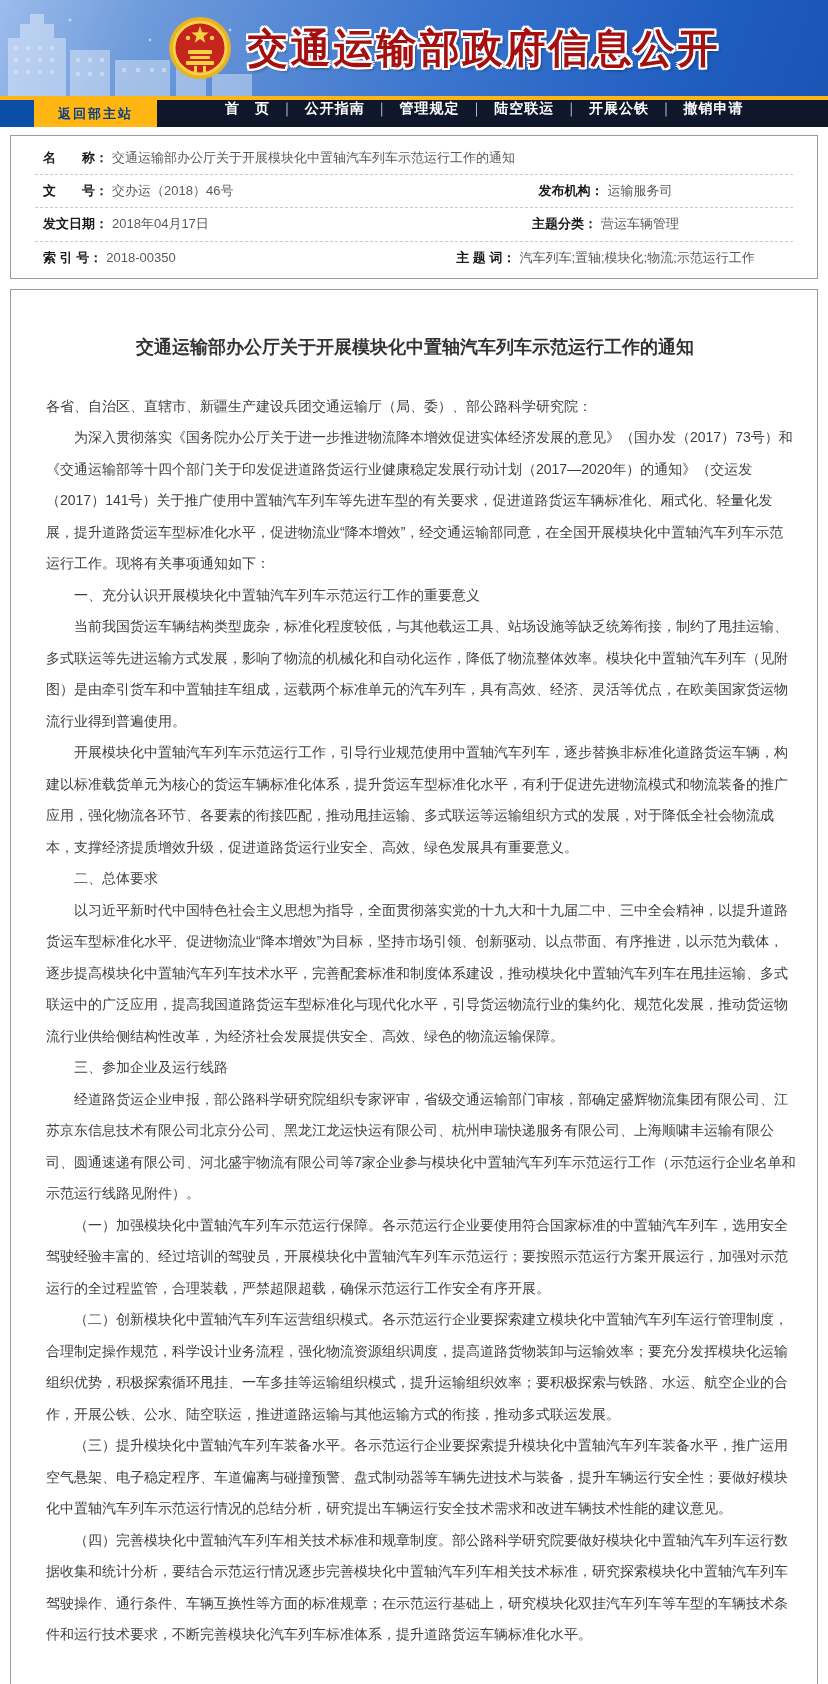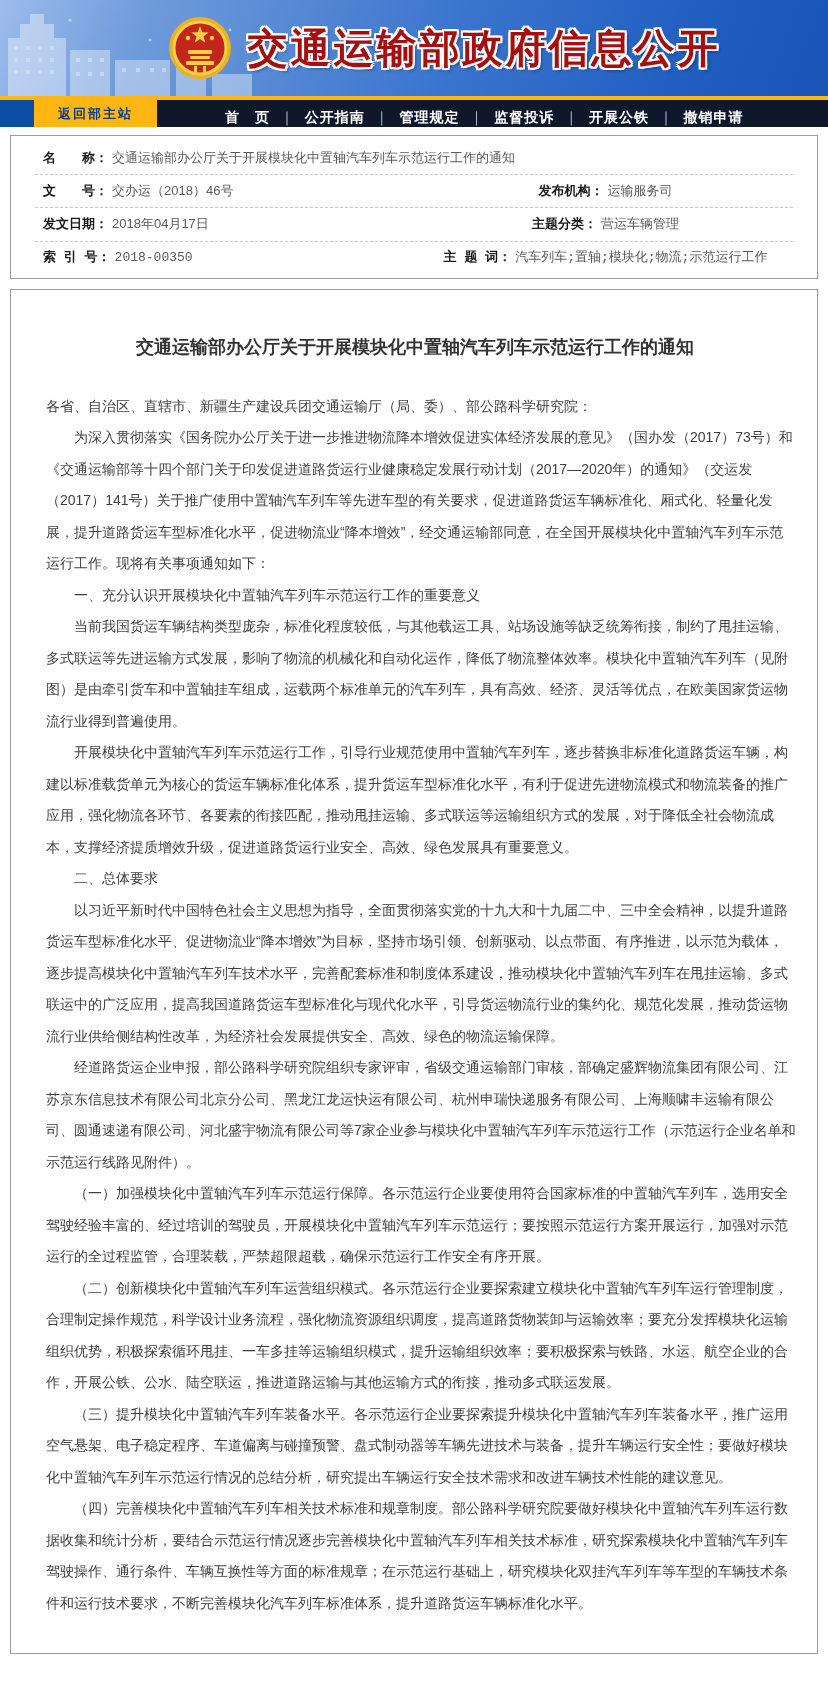--- a/index.html
+++ b/index.html
@@ -57,21 +57,21 @@
     font-size: 13px;
     font-weight: bold;
     letter-spacing: 2px;
     border: none;
     padding: 0 24px;
     cursor: pointer;
     white-space: nowrap;
   }
   .nav-menu {
     display: flex;
-    align-items: flex-end;
+    align-items: flex-start;
     margin-left: 62px;
     font-size: 14px;
     font-weight: bold;
     letter-spacing: 1px;
   }
   .nav-item { color: #fff; text-decoration: none; padding: 0 6px; white-space: nowrap; cursor: pointer; }
   .nav-sep { color: #bcd4f2; padding: 0 4px; font-weight: normal; }
 
   
   .meta-box {
@@ -80,21 +80,21 @@
     background: #fff;
     padding: 6px 24px 4px 24px;
     font-size: 13px;
   }
   .meta-row {
     display: flex;
     padding: 7px 0;
     border-bottom: 1px dashed #c9c9c9;
     line-height: 1.4;
   }
-  .meta-row:last-child { border-bottom: none; font-family: Liberation Mono, monospace; }
+  .meta-row:last-child { border-bottom: none; }
   .meta-cell { display: flex; }
   .meta-cell.left { width: 375px; flex: 0 0 auto; }
   .meta-cell.right { flex: 1; justify-content: center; }
   .meta-label { font-weight: bold; color: #1a1a1a; white-space: pre; margin-left: 8px; }
   .meta-value { color: #5a5a5a; margin-left: 4px; }
 
   
   .doc-box {
     margin: 0 10px 44px 10px;
     border: 1px solid #9c9c9c;
@@ -181,21 +181,21 @@
   <div class="nav-bar">
     <div class="nav-corner"></div>
     <button class="back-button">返回部主站</button>
     <div class="nav-menu">
       <a class="nav-item">首　页</a>
       <span class="nav-sep">｜</span>
       <a class="nav-item">公开指南</a>
       <span class="nav-sep">｜</span>
       <a class="nav-item">管理规定</a>
       <span class="nav-sep">｜</span>
-      <a class="nav-item">监督投诉</a>
+      <a class="nav-item">陆空联运</a>
       <span class="nav-sep">｜</span>
       <a class="nav-item">开展公铁</a>
       <span class="nav-sep">｜</span>
       <a class="nav-item">撤销申请</a>
     </div>
   </div>
 
   <div class="meta-box">
     <div class="meta-row">
       <div class="meta-cell">
@@ -238,20 +238,21 @@
   <div class="doc-box">
     <h1 class="doc-title">交通运输部办公厅关于开展模块化中置轴汽车列车示范运行工作的通知</h1>
     <div class="doc-body">
       <p class="salutation">各省、自治区、直辖市、新疆生产建设兵团交通运输厅（局、委）、部公路科学研究院：</p>
       <p>为深入贯彻落实《国务院办公厅关于进一步推进物流降本增效促进实体经济发展的意见》（国办发（2017）73号）和《交通运输部等十四个部门关于印发促进道路货运行业健康稳定发展行动计划（2017—2020年）的通知》（交运发（2017）141号）关于推广使用中置轴汽车列车等先进车型的有关要求，促进道路货运车辆标准化、厢式化、轻量化发展，提升道路货运车型标准化水平，促进物流业“降本增效”，经交通运输部同意，在全国开展模块化中置轴汽车列车示范运行工作。现将有关事项通知如下：</p>
       <p>一、充分认识开展模块化中置轴汽车列车示范运行工作的重要意义</p>
       <p>当前我国货运车辆结构类型庞杂，标准化程度较低，与其他载运工具、站场设施等缺乏统筹衔接，制约了甩挂运输、多式联运等先进运输方式发展，影响了物流的机械化和自动化运作，降低了物流整体效率。模块化中置轴汽车列车（见附图）是由牵引货车和中置轴挂车组成，运载两个标准单元的汽车列车，具有高效、经济、灵活等优点，在欧美国家货运物流行业得到普遍使用。</p>
       <p>开展模块化中置轴汽车列车示范运行工作，引导行业规范使用中置轴汽车列车，逐步替换非标准化道路货运车辆，构建以标准载货单元为核心的货运车辆标准化体系，提升货运车型标准化水平，有利于促进先进物流模式和物流装备的推广应用，强化物流各环节、各要素的衔接匹配，推动甩挂运输、多式联运等运输组织方式的发展，对于降低全社会物流成本，支撑经济提质增效升级，促进道路货运行业安全、高效、绿色发展具有重要意义。</p>
       <p>二、总体要求</p>
       <p>以习近平新时代中国特色社会主义思想为指导，全面贯彻落实党的十九大和十九届二中、三中全会精神，以提升道路货运车型标准化水平、促进物流业“降本增效”为目标，坚持市场引领、创新驱动、以点带面、有序推进，以示范为载体，逐步提高模块化中置轴汽车列车技术水平，完善配套标准和制度体系建设，推动模块化中置轴汽车列车在甩挂运输、多式联运中的广泛应用，提高我国道路货运车型标准化与现代化水平，引导货运物流行业的集约化、规范化发展，推动货运物流行业供给侧结构性改革，为经济社会发展提供安全、高效、绿色的物流运输保障。</p>
+      <p>三、参加企业及运行线路</p>
       <p>经道路货运企业申报，部公路科学研究院组织专家评审，省级交通运输部门审核，部确定盛辉物流集团有限公司、江苏京东信息技术有限公司北京分公司、黑龙江龙运快运有限公司、杭州申瑞快递服务有限公司、上海顺啸丰运输有限公司、圆通速递有限公司、河北盛宇物流有限公司等7家企业参与模块化中置轴汽车列车示范运行工作（示范运行企业名单和示范运行线路见附件）。</p>
       <p>（一）加强模块化中置轴汽车列车示范运行保障。各示范运行企业要使用符合国家标准的中置轴汽车列车，选用安全驾驶经验丰富的、经过培训的驾驶员，开展模块化中置轴汽车列车示范运行；要按照示范运行方案开展运行，加强对示范运行的全过程监管，合理装载，严禁超限超载，确保示范运行工作安全有序开展。</p>
       <p>（二）创新模块化中置轴汽车列车运营组织模式。各示范运行企业要探索建立模块化中置轴汽车列车运行管理制度，合理制定操作规范，科学设计业务流程，强化物流资源组织调度，提高道路货物装卸与运输效率；要充分发挥模块化运输组织优势，积极探索循环甩挂、一车多挂等运输组织模式，提升运输组织效率；要积极探索与铁路、水运、航空企业的合作，开展公铁、公水、陆空联运，推进道路运输与其他运输方式的衔接，推动多式联运发展。</p>
       <p>（三）提升模块化中置轴汽车列车装备水平。各示范运行企业要探索提升模块化中置轴汽车列车装备水平，推广运用空气悬架、电子稳定程序、车道偏离与碰撞预警、盘式制动器等车辆先进技术与装备，提升车辆运行安全性；要做好模块化中置轴汽车列车示范运行情况的总结分析，研究提出车辆运行安全技术需求和改进车辆技术性能的建议意见。</p>
       <p>（四）完善模块化中置轴汽车列车相关技术标准和规章制度。部公路科学研究院要做好模块化中置轴汽车列车运行数据收集和统计分析，要结合示范运行情况逐步完善模块化中置轴汽车列车相关技术标准，研究探索模块化中置轴汽车列车驾驶操作、通行条件、车辆互换性等方面的标准规章；在示范运行基础上，研究模块化双挂汽车列车等车型的车辆技术条件和运行技术要求，不断完善模块化汽车列车标准体系，提升道路货运车辆标准化水平。</p>
 
     </div>
 
   </div>
 

